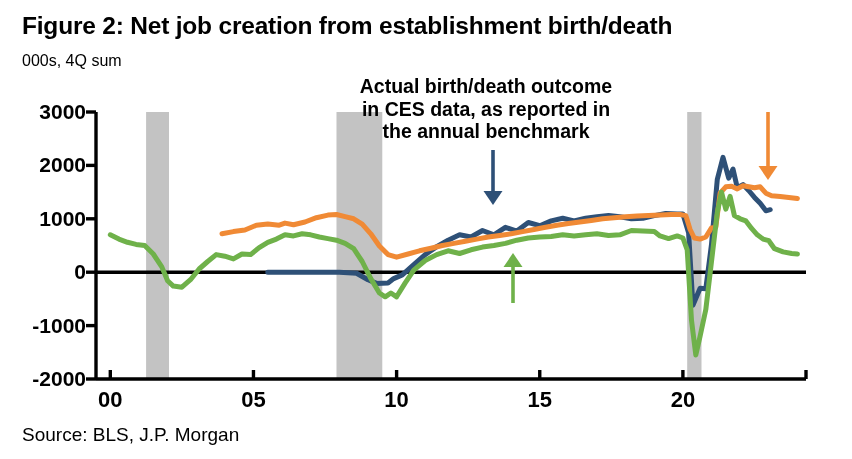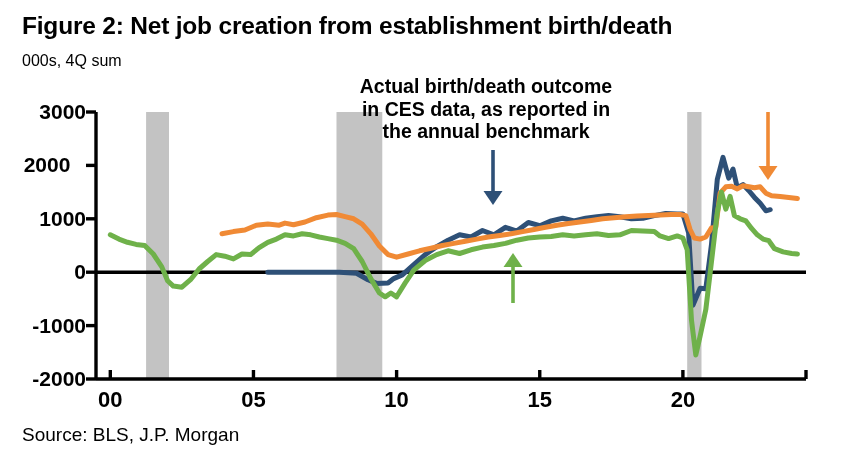--- a/index.html
+++ b/index.html
@@ -131,21 +131,21 @@
       <polygon points="768,180 758.5,166 777.5,166" fill="#f08a35"></polygon>
       <line x1="513" y1="303" x2="513" y2="267" stroke="#6fb14a" stroke-width="3.6"></line>
       <polygon points="513,253 503.5,267 522.5,267" fill="#6fb14a"></polygon>
     </svg>
 
   <div class="annot" id="annot-ces-actual">Actual birth/death outcome in CES data, as reported in the annual benchmark</div>
 
   <div class="source">Source: BLS, J.P. Morgan</div>
 
 <div class="ytick-label" style="top: 112px;">3000</div>
-    <div class="ytick-label" style="top: 165.4px; text-align: center;">2000</div>
+    <div class="ytick-label" style="top: 165.4px;">2000</div>
     <div class="ytick-label" style="top: 218.8px;">1000</div>
     <div class="ytick-label" style="top: 272.2px;">0</div>
     <div class="ytick-label" style="top: 325.6px;">-1000</div>
     <div class="ytick-label" style="top: 379px;">-2000</div>
     <div class="xtick-label" style="left: 110.315px;">00</div>
     <div class="xtick-label" style="left: 253.46px;">05</div>
     <div class="xtick-label" style="left: 396.605px;">10</div>
     <div class="xtick-label" style="left: 539.75px;">15</div>
     <div class="xtick-label" style="left: 682.895px;">20</div>
   </div>

